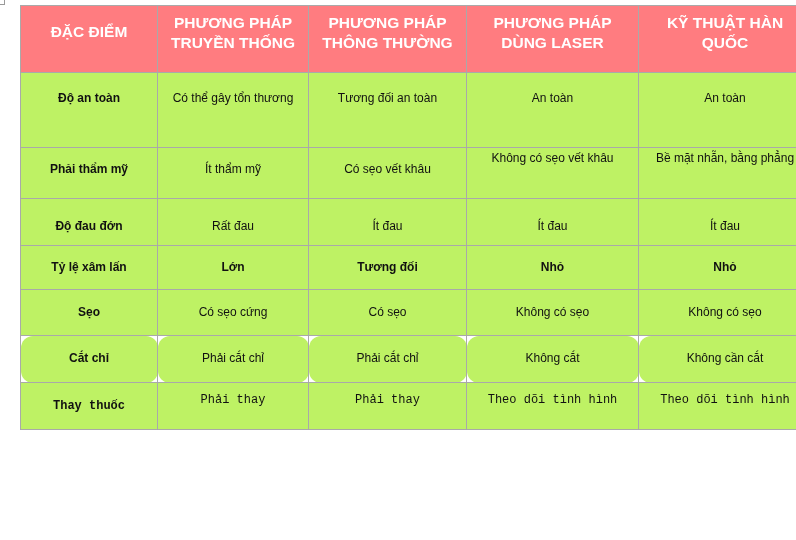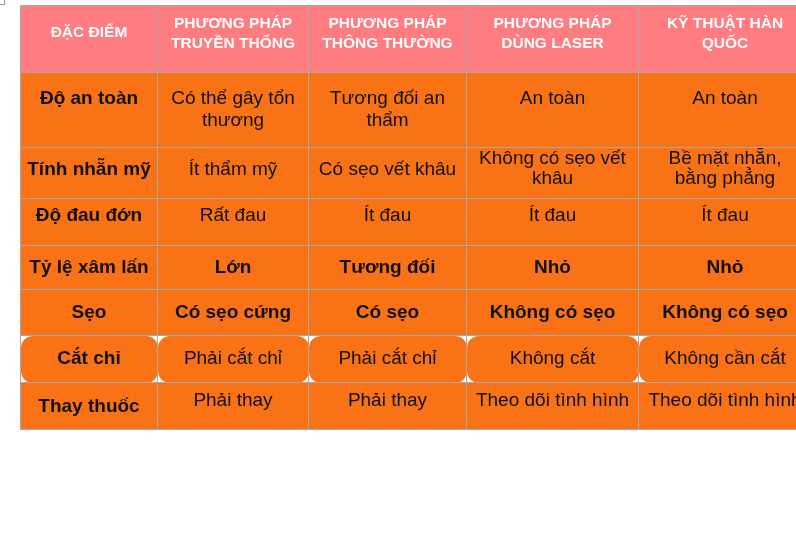--- a/index.html
+++ b/index.html
@@ -7,38 +7,38 @@
          font-family: "Liberation Sans", sans-serif; }
   .corner-mark { position: absolute; left: 0; top: 0; width: 4px; height: 4px;
                  border-right: 1px solid #9a9a9a; border-bottom: 1px solid #9a9a9a; }
   table.cmp { position: absolute; left: 20px; top: 5px; border-collapse: collapse;
               table-layout: fixed; width: 791px; }
   table.cmp td, table.cmp th { border: 1px solid #a9a9a9; text-align: center;
               vertical-align: top; padding: 0 6px; }
   table.cmp th { background: #ff7c80; color: #ffffff; font-weight: bold;
                  font-size: 15.5px; line-height: 20px; height: 67px; padding-top: 7px;
                  box-sizing: border-box; }
-  table.cmp td { background: #f97316; color: #111111; font-size: 19px; line-height: 22px; }
+  table.cmp td { background: #bef264; color: #111111; font-size: 12px; line-height: 22px; }
   table.cmp td.feat { font-weight: bold; }
   tr.r-tall td { height: 75px; padding-top: 14px; }
   tr.r1 td { height: 51px; }
   tr.r2 td { height: 47px; }
   tr.r3 td { height: 44px; font-weight: bold; }
   tr.r4 td { height: 51px; }
   tr.r5 td { height: 46px; text-align: center; }
   tr.r6 td { height: 47px; }
-  tr.r7 td { height: 47px; }
+  tr.r7 td { height: 47px; font-family: Liberation Mono, monospace; }
   tr.r8 td { height: 55px; }
   td { box-sizing: border-box; }
   tr.r1 td { padding-top: 8px; }
-  tr.r2 td { padding-top: 5px; }
+  tr.r2 td { padding-top: 16px; }
   tr.r3 td { padding-top: 10px; text-align: center; }
   tr.r4 td { padding-top: 14px; }
   tr.r4 td.feat { padding-top: 2px; line-height: 20px; }
-  tr.r5 td { padding-top: 11px; font-weight: bold; }
+  tr.r5 td { padding-top: 11px; }
   tr.r6 td { padding-top: 11px; border-radius: 12px; }
   tr.r7 td { padding-top: 6px; }
   tr.r7 td.feat { padding-top: 12px; }
   tr.r8 td { padding-top: 11px; }
   tr.r8 td.feat { padding-top: 3px; line-height: 20px; }
   tr.r1 td.feat { padding-top: 10px; }
 </style>
 </head>
 <body>
 
@@ -58,26 +58,26 @@
       <th>PHƯƠNG PHÁP TRUYỀN THỐNG</th>
       <th>PHƯƠNG PHÁP THÔNG THƯỜNG</th>
       <th>PHƯƠNG PHÁP DÙNG LASER</th>
       <th>KỸ THUẬT HÀN QUỐC</th>
     </tr>
   </thead>
   <tbody>
     <tr class="r-tall">
       <td class="feat">Độ an toàn</td>
       <td>Có thể gây tổn thương</td>
-      <td>Tương đối an thẩm</td>
+      <td>Tương đối an toàn</td>
       <td>An toàn</td>
       <td>An toàn</td>
     </tr>
     <tr class="r1">
-      <td class="feat">Tính nhẵn mỹ</td>
+      <td class="feat">Phải thẩm mỹ</td>
       <td style="padding-top:10px">Ít thẩm mỹ</td>
       <td style="padding-top:10px">Có sẹo vết khâu</td>
       <td style="padding-top:0; line-height:20px">Không có sẹo vết khâu</td>
       <td style="padding-top:0; line-height:20px">Bề mặt nhẵn, bằng phẳng</td>
     </tr>
     <tr class="r2">
       <td class="feat">Độ đau đớn</td>
       <td>Rất đau</td>
       <td>Ít đau</td>
       <td>Ít đau</td>

